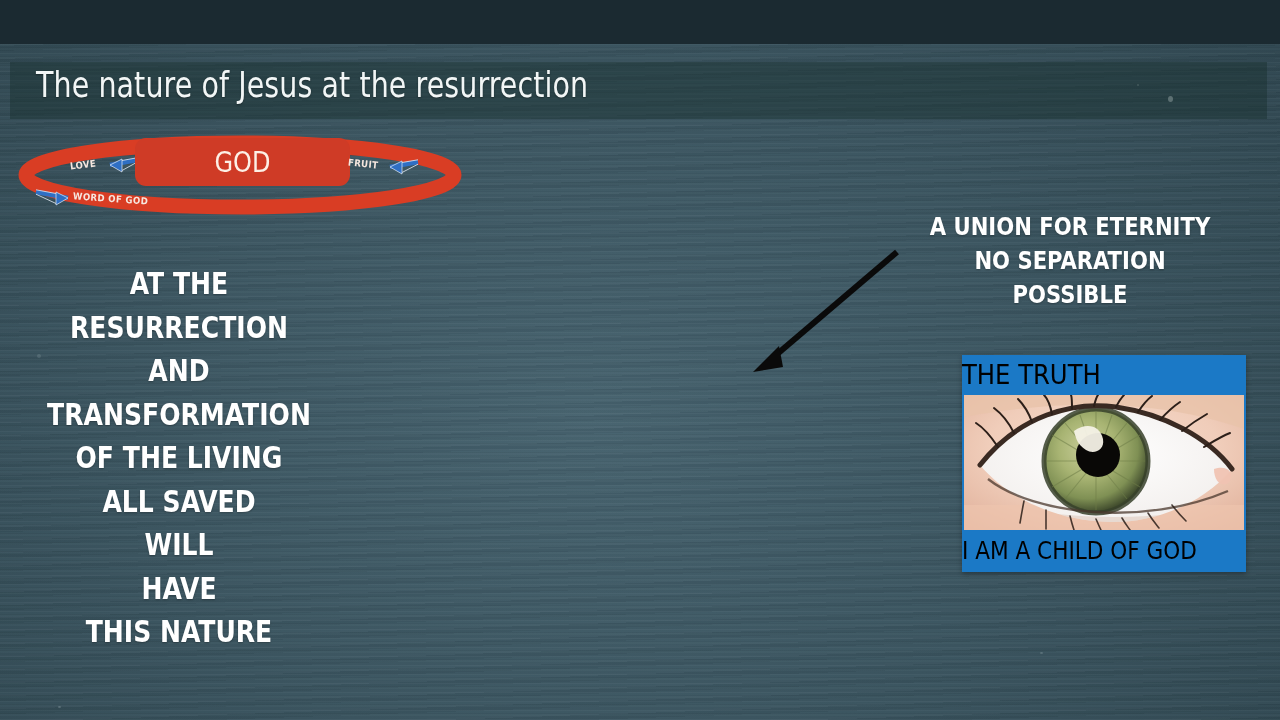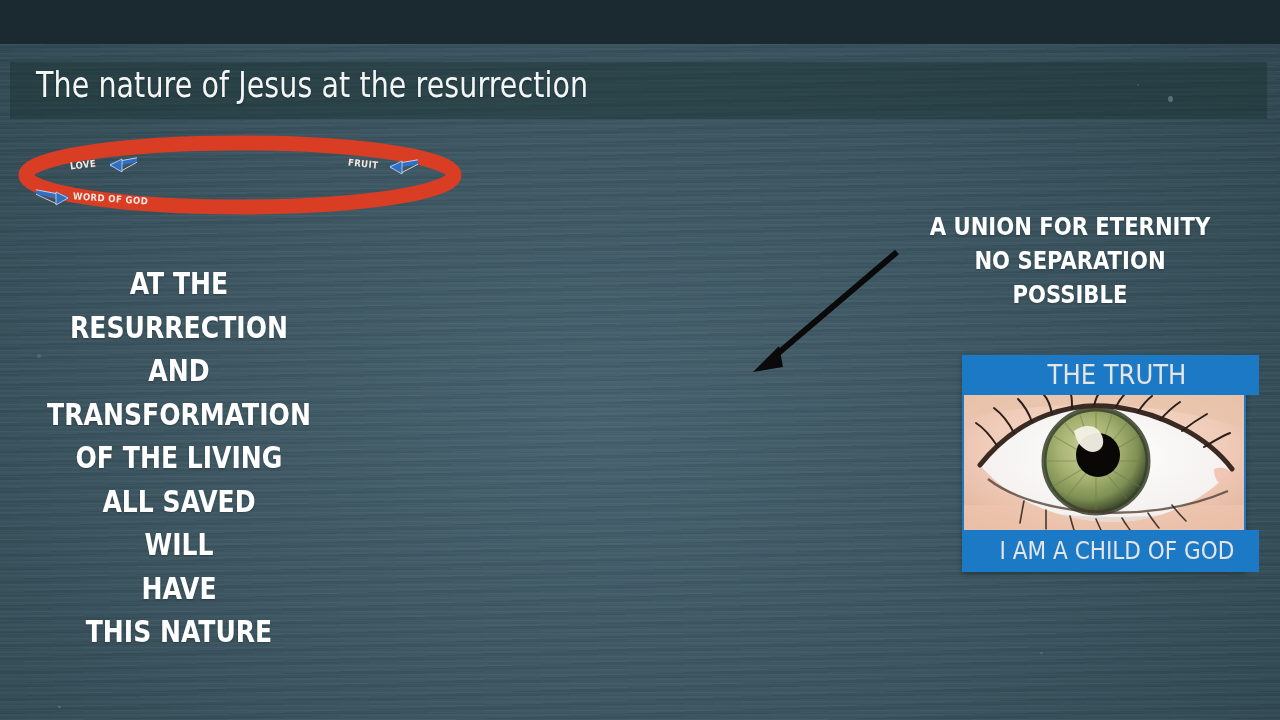--- a/index.html
+++ b/index.html
@@ -203,25 +203,25 @@
     position: absolute;
     left: 962px;
     top: 311px;
     width: 284px;
     height: 217px;
     background: #1b79c6;
     box-shadow: 0 2px 5px rgba(0,0,0,0.3);
   }
   .card-band {
     position: absolute;
-    left: 13px;
+    left: 0;
     width: 284px;
     background: #1b79c6;
-    color: #e5e5e5;
-    text-align: center;
+    color: #000000;
+    text-align: left;
     font-family: "DejaVu Sans Condensed", "Liberation Sans Narrow", "Liberation Sans", sans-serif;
   }
   #truth-header {
     top: 0; height: 40px; line-height: 40px; font-size: 27px;
   }
   #truth-footer {
     bottom: 0; height: 42px; line-height: 42px; font-size: 24px;
   }
   #eye-photo {
     position: absolute;
@@ -267,20 +267,23 @@
       <g stroke="#e6eef7" stroke-width="0.8">
         <line x1="119" y1="25.8" x2="104" y2="28.5"></line>
         <line x1="119" y1="30.2" x2="104" y2="38.5"></line>
         <line x1="400" y1="27.8" x2="384" y2="30.5"></line>
         <line x1="400" y1="32.2" x2="384" y2="40.5"></line>
         <line x1="18" y1="57.8" x2="38" y2="61.5"></line>
         <line x1="18" y1="62.2" x2="38" y2="71.5"></line>
       </g>
     </svg>
 
+    <div id="god-box">
+      <div id="god-label">GOD</div>
+    </div>
 
     <div class="ring-label" id="lbl-love">LOVE</div>
     <div class="ring-label" id="lbl-fruit">FRUIT</div>
     <div class="ring-label" id="lbl-word">WORD OF GOD</div>
   </div>
 
   <div id="left-text">
     <div>AT THE</div>
     <div>RESURRECTION</div>
     <div>AND</div>

